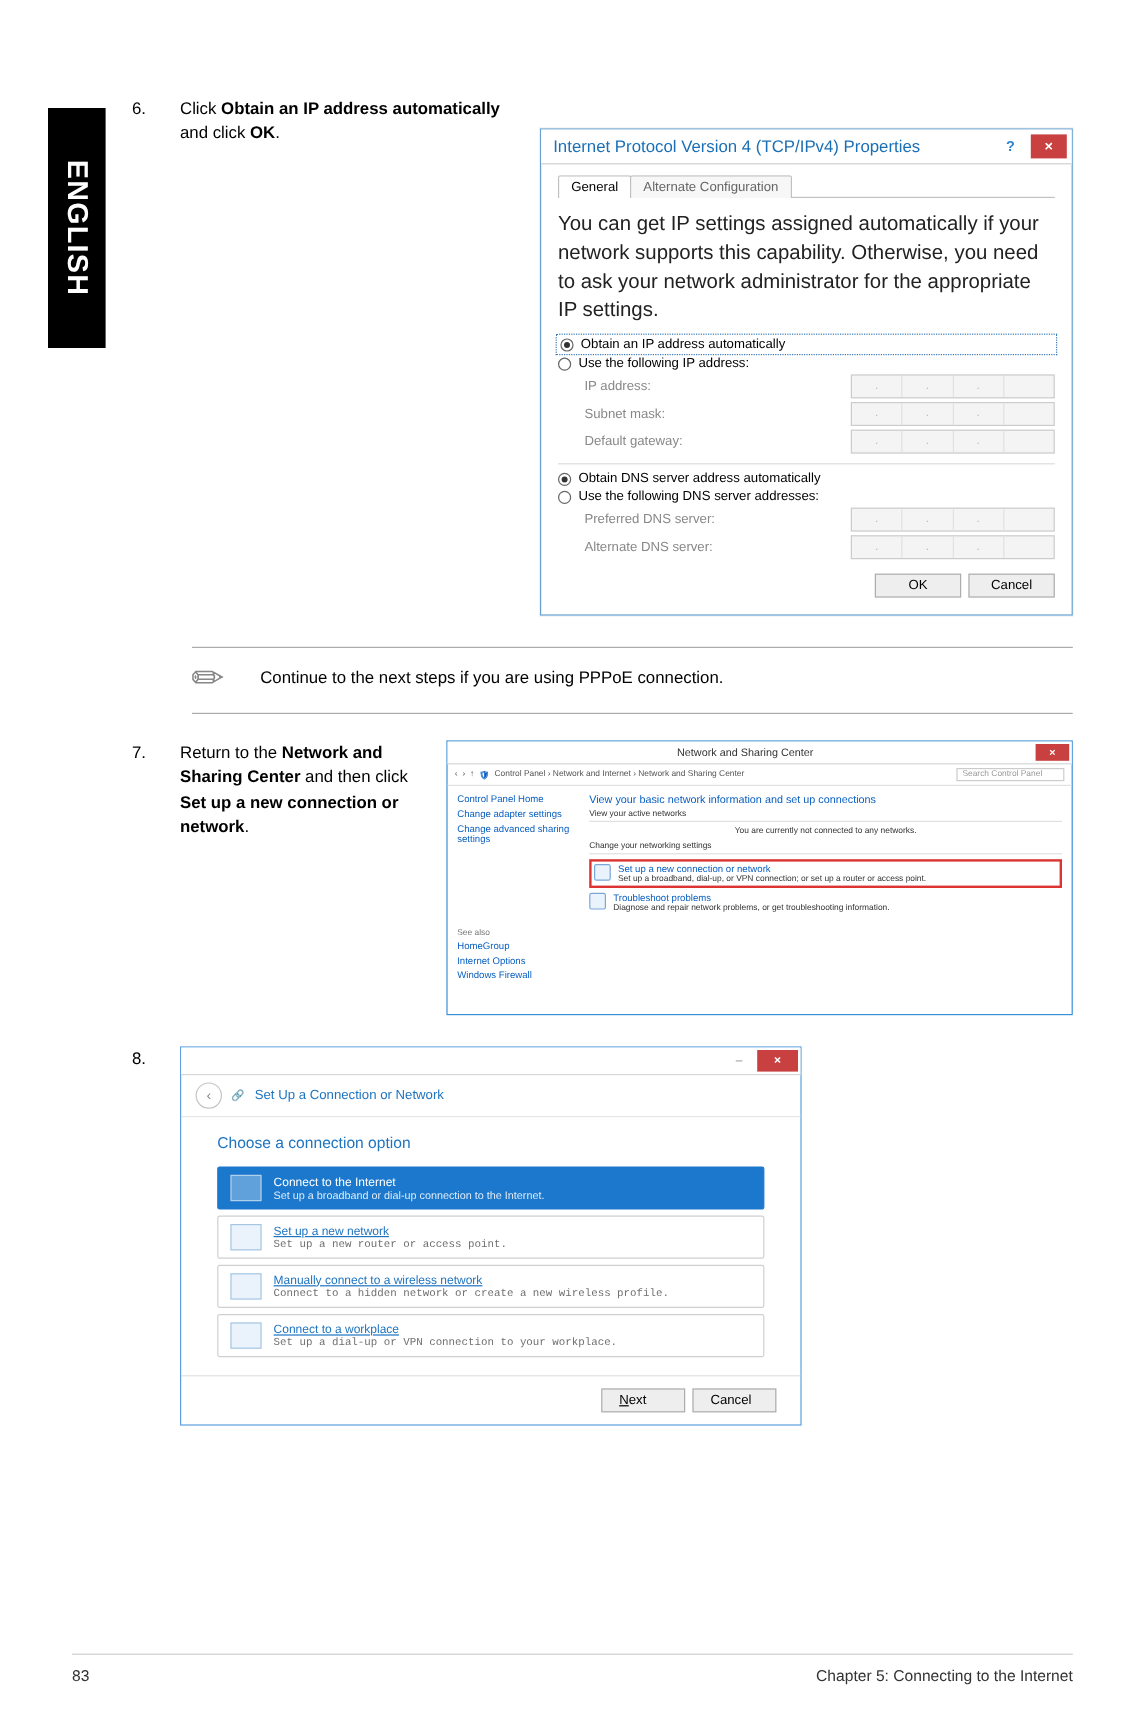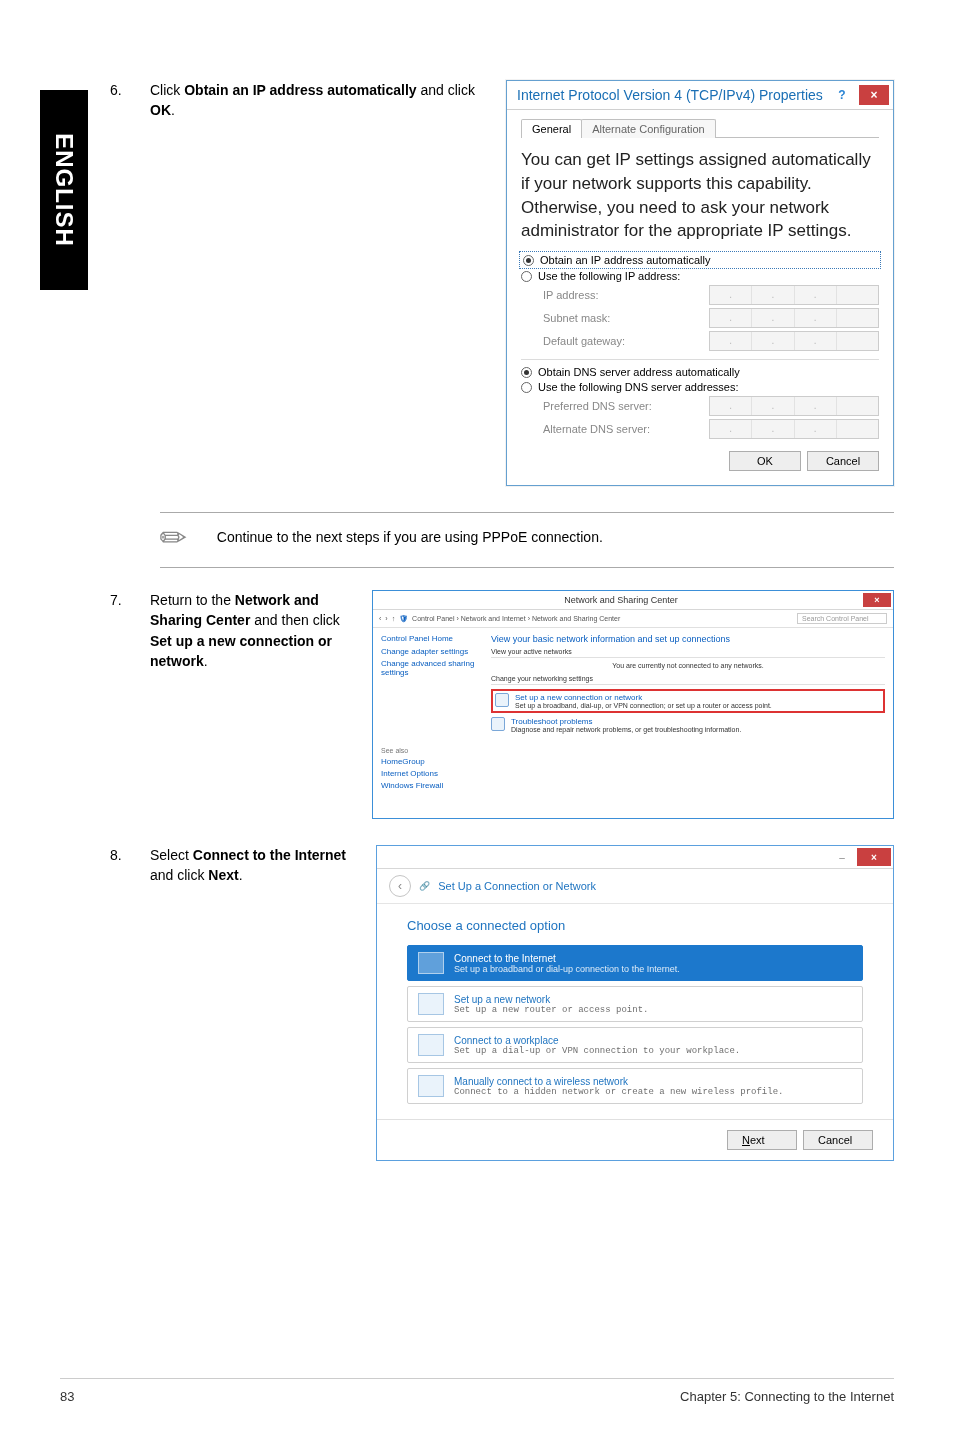--- a/index.html
+++ b/index.html
@@ -14,21 +14,21 @@
   .step .fig { flex: 0 0 auto; }
 
   .note-sep { border: none; border-top: 1px solid #aaa; margin: 10px 0 6px 50px; }
   .note-row { display: flex; align-items: flex-start; margin-left: 50px; margin-bottom: 8px; }
   .note-icon { font-size: 32px; color: #888; transform: rotate(-45deg); margin-right: 30px; }
   .note-text { font-size: 14px; padding-top: 10px; }
 
   .footer { position: absolute; left: 60px; right: 60px; bottom: 34px; display: flex; justify-content: space-between; font-size: 13px; border-top: 1px solid #ccc; padding-top: 10px; color: #333; }
 
   
-  .win-dialog { width: 388px; border: 1px solid #65a0d0; background: #fff; font-family: "Segoe UI", Tahoma, sans-serif; font-size: 11px; box-shadow: 0 0 0 1px rgba(0,0,0,.05); }
+  .win-dialog { width: 444px; border: 1px solid #65a0d0; background: #fff; font-family: "Segoe UI", Tahoma, sans-serif; font-size: 11px; box-shadow: 0 0 0 1px rgba(0,0,0,.05); margin-top: 27px; }
   .win-dialog .titlebar { background: #fff; border-bottom: 1px solid #d0d0d0; padding: 4px 4px 4px 10px; display: flex; align-items: center; color: #1a6fb5; font-size: 14px; }
   .win-dialog .titlebar .title { flex: 1; }
   .titlebar .tbtn { width: 30px; height: 20px; display: inline-flex; align-items: center; justify-content: center; font-size: 12px; color: #555; margin-left: 2px; }
   .titlebar .tbtn.help { color: #2a84d4; font-weight: bold; }
   .titlebar .tbtn.close { background: #c94040; color: #fff; font-weight: bold; }
   .win-dialog .body { padding: 8px 14px 14px; }
   .tabs { display: flex; border-bottom: 1px solid #c0c0c0; margin-bottom: 10px; }
   .tab { border: 1px solid #c0c0c0; border-bottom: none; border-radius: 2px 2px 0 0; padding: 3px 10px; background: #fff; margin-right: -1px; position: relative; top: 1px; font-size: 11px; }
   .tab.inactive { background: #f7f7f7; color: #666; }
   .dlg-text { font-size: 17px; color: #222; line-height: 1.4; margin-bottom: 10px; }
@@ -78,21 +78,21 @@
   .wiz-head { display: flex; align-items: center; gap: 8px; padding: 6px 12px; border-bottom: 1px solid #e5e5e5; color: #1f74c0; font-size: 11px; }
   .wiz-head .back { width: 22px; height: 22px; border: 1px solid #c5c5c5; border-radius: 50%; display: flex; align-items: center; justify-content: center; color: #888; font-size: 12px; }
   .wiz-body { padding: 14px 30px 10px; }
   .wiz-body .q { color: #1f74c0; font-size: 13px; margin-bottom: 12px; }
   .wiz-opt { border: 1px solid #d0d0d0; border-radius: 2px; padding: 6px 10px; margin: 5px 0; display: flex; gap: 10px; align-items: center; }
   .wiz-opt.sel { background: #1c78cc; color: #fff; border-color: #1c78cc; }
   .wiz-opt .oico { width: 26px; height: 22px; background: #eaf3fb; border: 1px solid #a6c6e4; flex-shrink: 0; }
   .wiz-opt.sel .oico { background: rgba(255,255,255,.3); border-color: rgba(255,255,255,.5); }
   .wiz-opt .ot { font-size: 10px; }
   .wiz-opt .od { font-size: 9px; opacity: .85; }
-  .wiz-opt:not(.sel) .ot { color: #1f74c0; }
+  .wiz-opt:not(.sel) .ot { color: #1f74c0; text-decoration: underline; }
   .wiz-opt:not(.sel) .od { color: #555; font-family: Liberation Mono, monospace; }
   .wiz-foot { border-top: 1px solid #e0e0e0; padding: 10px 20px; display: flex; justify-content: flex-end; gap: 6px; }
   .wiz-btn { min-width: 70px; padding: 3px 14px; border: 1px solid #adadad; background: #eee; font-size: 11px; }
 
   .underline-hint { text-decoration: underline; text-decoration-style: solid; text-decoration-thickness: 1px; }
 </style>
 </head>
 <body>
 
 <div class="page">
@@ -263,64 +263,61 @@
                 </div>
               </div>
             </div>
           </div>
         </div>
       </div>
     </div>
 
     <div class="step" style="margin-top:20px">
       <div class="num">8.</div>
-      <div class="text">
-        <span>Select </span><b>Connect to the Internet</b><span> and click </span><b>Next</b><span>.</span>
-      </div>
       <div class="fig">
         <div class="wiz">
           <div class="wiz-titlebar">
             <span class="spacer"></span>
             <span class="min">–</span>
             <span class="close">×</span>
           </div>
           <div class="wiz-head">
             <span class="back">‹</span>
             <span style="font-size:9px;color:#5a8;">🔗</span>
             <span>Set Up a Connection or Network</span>
           </div>
           <div class="wiz-body">
-            <div class="q">Choose a connected option</div>
+            <div class="q">Choose a connection option</div>
 
             <div class="wiz-opt sel">
               <span class="oico"></span>
               <div>
                 <div class="ot">Connect to the Internet</div>
                 <div class="od">Set up a broadband or dial-up connection to the Internet.</div>
               </div>
             </div>
             <div class="wiz-opt">
               <span class="oico"></span>
               <div>
                 <div class="ot">Set up a new network</div>
                 <div class="od">Set up a new router or access point.</div>
               </div>
             </div>
             <div class="wiz-opt">
               <span class="oico"></span>
               <div>
-                <div class="ot">Connect to a workplace</div>
-                <div class="od">Set up a dial-up or VPN connection to your workplace.</div>
+                <div class="ot">Manually connect to a wireless network</div>
+                <div class="od">Connect to a hidden network or create a new wireless profile.</div>
               </div>
             </div>
             <div class="wiz-opt">
               <span class="oico"></span>
               <div>
-                <div class="ot">Manually connect to a wireless network</div>
-                <div class="od">Connect to a hidden network or create a new wireless profile.</div>
+                <div class="ot">Connect to a workplace</div>
+                <div class="od">Set up a dial-up or VPN connection to your workplace.</div>
               </div>
             </div>
           </div>
           <div class="wiz-foot">
             <span class="wiz-btn"><span class="underline-hint">N</span><span>ext</span></span>
             <span class="wiz-btn">Cancel</span>
           </div>
         </div>
       </div>
     </div>

